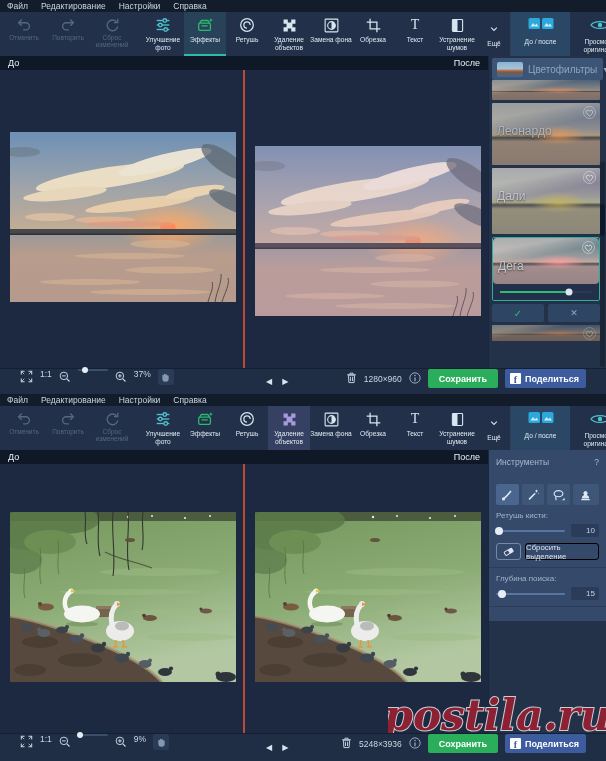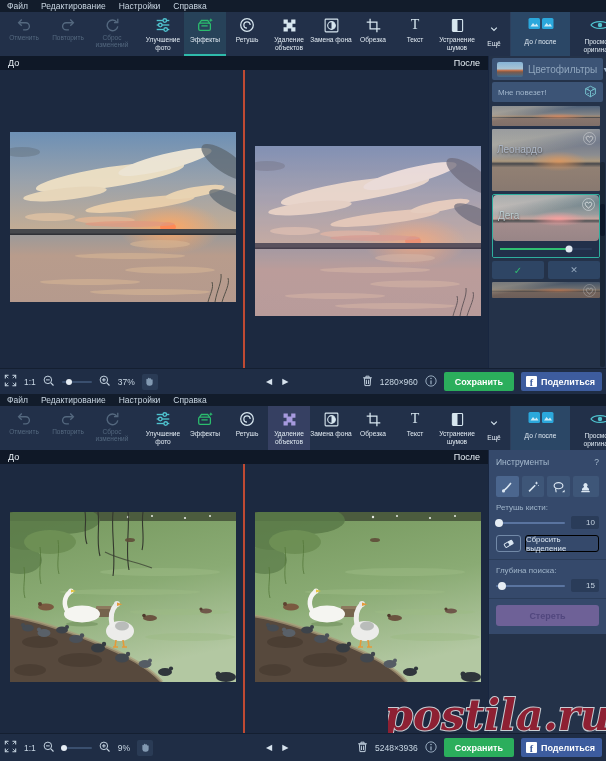--- a/index.html
+++ b/index.html
@@ -46,59 +46,59 @@
 
 .panel{width:118px;background:#243249;border-left:1px solid #182640;position:relative;overflow:hidden;flex:none}
 .pd-row{margin:2px 3px 0;height:22px;background:#3c5476;border-radius:2px;display:flex;align-items:center;gap:5px;padding:0 5px}
 .pd-thumb{width:26px;height:15px;border-radius:2px;flex:none;background:linear-gradient(180deg,#86b4d6 0%,#a8c4d4 45%,#c06a42 58%,#7c5a4a 66%,#3e6b90 100%)}
 .pd-label{font-size:10px;color:#8fa5bd;white-space:nowrap}
 .caret{margin-left:auto;color:#9db2c8;font-size:7px}
 .lucky{margin:2px 3px 4px;height:20px;background:#3c5476;border-radius:2px;display:flex;align-items:center;justify-content:space-between;padding:0 6px}
 .lucky span{font-size:8px;color:#9fb4ca}
 .flist{margin:0 6px 0 3px;position:relative}
 .fitem{position:relative;border-radius:1px;margin-bottom:3px;overflow:hidden}
-.fname{position:absolute;top:15px;left:5px;font-size:10px;color:#b9c6d4;text-shadow:0 1px 2px rgba(0,0,0,.6)}
+.fname{position:absolute;top:21px;left:5px;font-size:12px;color:#b9c6d4;text-shadow:0 1px 2px rgba(0,0,0,.6)}
 .fheart{position:absolute;top:3px;right:4px;width:13px;height:13px;border:1px solid rgba(255,255,255,.4);border-radius:50%;display:flex;align-items:center;justify-content:center}
 .sunset-mini{background:radial-gradient(ellipse 40% 25% at 62% 52%, rgba(255,160,110,.8), transparent 65%),linear-gradient(170deg, rgba(240,225,200,.5) 20%, transparent 40%),linear-gradient(180deg,#5d7390 0%,#97999c 42%,#bfa58d 52%,#4e4f52 56%,#a08a7f 62%,#96837c 100%)}
 .fitem.partial{height:20px}
 .f-leo{height:62px;filter:hue-rotate(8deg) brightness(.92)}
 .f-dali{height:66px;filter:hue-rotate(35deg) saturate(.85)}
 .fsel{border:1px solid #2fae9e;border-radius:2px;margin-bottom:3px;overflow:hidden}
 .f-dega{height:46px;position:relative;filter:hue-rotate(-25deg) saturate(.78) brightness(1.02)}
 .sl-row{height:16px;display:flex;align-items:center;padding:0 7px;background:#22304a}
 .sl-track{flex:1;height:2px;background:#2a3b58;position:relative;border-radius:1px}
 .sl-fill{position:absolute;left:0;top:0;height:2px;width:75%;background:#2fbe71}
 .sl-handle{position:absolute;left:75%;top:50%;transform:translate(-50%,-50%);width:7px;height:7px;border-radius:50%;background:#dfe8f0}
 .confirm{display:flex;gap:4px;margin:3px 0}
 .cbtn{flex:1;height:18px;background:#2e4564;border-radius:2px;display:flex;align-items:center;justify-content:center;font-size:10px}
 .cbtn.ok{color:#2fbe71}
 .cbtn.no{color:#93a7bc;font-size:9px}
 .f-dela{height:16px;filter:brightness(.72)}
 .scroll{position:absolute;right:1px;top:106px;bottom:1px;width:5px;background:#1a2636;border-radius:2px}
 .sthumb{position:absolute;top:42px;height:32px;left:0;right:0;background:#0e1829;border-radius:2px}
 
 .p2-section{background:#35496b;padding:5px 7px 8px}
-.p2-head{display:flex;justify-content:space-between;align-items:center;height:13px;margin-bottom:8px}
+.p2-head{display:flex;justify-content:space-between;align-items:center;height:13px;margin-bottom:16px}
 .p2-head span{font-size:8.5px;color:#a6bace}
 .toolrow{display:flex;gap:3px;margin-bottom:6px}
 .tbtn{width:26px;height:21px;background:#3e5678;border-radius:2px;display:flex;align-items:center;justify-content:center;position:relative}
 .tbtn.sel{background:#4b668e}
 .tbtn.stamp{margin-left:auto;width:30px}
 .lab{font-size:8px;color:#9fb4c9;margin:2px 0 4px}
 .sliderrow{display:flex;align-items:center;gap:6px;margin-bottom:6px}
 .track2{flex:1;height:2px;background:#5a74a0;border-radius:1px;position:relative}
 .knob{position:absolute;top:50%;transform:translate(-50%,-50%);width:8px;height:8px;background:#e6edf4;border-radius:50%}
 .valbox{width:28px;height:13px;background:#2a3c59;border-radius:2px;color:#c4d2e0;font-size:8px;display:flex;align-items:center;justify-content:flex-end;padding-right:4px;flex:none}
 .resetrow{display:flex;gap:4px;margin:0 0 7px}
 .sqbtn{width:25px;height:17px;border:1px solid #7289a8;border-radius:3px;display:flex;align-items:center;justify-content:center;flex:none}
 .wbtn{flex:1;height:17px;border:1px solid #000000;border-radius:3px;font-size:7.8px;color:#dce7f1;display:flex;align-items:center;justify-content:center}
 .hr{height:1px;background:#2b3d5a;margin:0 -7px 6px}
 .erase{height:21px;border-radius:3px;background:#6e6197;color:#51477e;font-size:9px;font-weight:bold;display:flex;align-items:center;justify-content:center;margin-top:2px}
 
-.statusbar{background:#1f2d45;border-top:1px solid #141f31;display:flex;align-items:center;padding:0 4px;gap:7px;flex:none;position:relative;z-index:2}
+.statusbar{background:#1f2d45;border-top:1px solid #141f31;display:flex;align-items:flex-start;padding:0 20px;gap:7px;flex:none;position:relative;z-index:2}
 #w1 .statusbar{height:26px}
 #w2 .statusbar{height:28px}
 .sb-txt{font-size:8.5px;color:#c9d7e4}
 .zslider{width:30px;height:2px;background:#3a4f6e;position:relative;border-radius:1px}
 .zdot{position:absolute;top:50%;transform:translate(-50%,-50%);width:6px;height:6px;border-radius:50%;background:#e6edf4}
 .handbg{width:16px;height:16px;background:#2a3b55;border-radius:2px;display:flex;align-items:center;justify-content:center}
 .navarrows{position:absolute;left:266px;top:0;bottom:0;display:flex;align-items:center;gap:10px;color:#d7e3ee;font-size:8px}
 .sb-right{margin-left:auto;display:flex;align-items:center;gap:7px}
 .savebtn{height:19px;padding:0 11px;background:#2bae5c;border-radius:2px;color:#fff;font-size:9px;font-weight:bold;display:flex;align-items:center}
 .sharebtn{height:19px;padding:0 7px 0 5px;background:#3d5c9e;border-radius:2px;color:#fff;font-size:9px;font-weight:bold;display:flex;align-items:center;gap:4px}
@@ -377,37 +377,32 @@
         </svg>
         </div>
     </div>
 
     <div class="panel">
       <div class="pd-row">
         <span class="pd-thumb"></span>
         <span class="pd-label">Цветофильтры</span>
         <span class="caret">▼</span>
       </div>
-      <div class="lucky">
-        <span>Мне повезет!</span>
-        <span><svg width="13" height="13" viewBox="0 0 16 16">
-              <g stroke="#7fd4dc" fill="none" stroke-width="1">
-                <path d="M8,1.5 L14,4.5 L14,11 L8,14.5 L2,11 L2,4.5 z"></path>
-                <path d="M2,4.5 L8,7.5 L14,4.5 M8,7.5 V14.5"></path>
-              </g>
-              <circle cx="5" cy="5" r=".8" fill="#7fd4dc"></circle>
-              <circle cx="11" cy="5" r=".8" fill="#7fd4dc"></circle>
-              <circle cx="5" cy="10.5" r=".8" fill="#7fd4dc"></circle>
-              <circle cx="11" cy="10.5" r=".8" fill="#7fd4dc"></circle>
-            </svg></span>
-      </div>
       <div class="flist">
         <div class="fitem partial sunset-mini" style="filter:brightness(.85)"></div>
         <div class="fitem sunset-mini f-leo">
           <span class="fname">Леонардо</span>
+          <span class="fheart">
+              <svg width="9" height="8" viewBox="0 0 10 9">
+                <path d="M5,8 C1,5 .5,2.5 2.2,1.6 C3.4,1 4.6,1.6 5,2.6 C5.4,1.6 6.6,1 7.8,1.6 C9.5,2.5 9,5 5,8 Z" fill="none" stroke="rgba(255,255,255,.85)" stroke-width=".9"></path>
+              </svg>
+            </span>
+        </div>
+        <div class="fitem sunset-mini f-dali">
+          <span class="fname">Дали</span>
           <span class="fheart">
               <svg width="9" height="8" viewBox="0 0 10 9">
                 <path d="M5,8 C1,5 .5,2.5 2.2,1.6 C3.4,1 4.6,1.6 5,2.6 C5.4,1.6 6.6,1 7.8,1.6 C9.5,2.5 9,5 5,8 Z" fill="none" stroke="rgba(255,255,255,.85)" stroke-width=".9"></path>
               </svg>
             </span>
         </div>
         <div class="fsel">
           <div class="fitem sunset-mini f-dega" style="margin:0;border-radius:4px">
             <span class="fname">Дега</span>
             <span class="fheart">
@@ -949,21 +944,20 @@
         </div>
         <div class="hr"></div>
         <div class="lab">Глубина поиска:</div>
         <div class="sliderrow">
           <div class="track2">
               <div class="knob" style="left:8%"></div>
             </div>
           <div class="valbox">15</div>
         </div>
         <div class="hr"></div>
-        <div class="erase">Стереть</div>
       </div>
     </div>
   </div>
 
   <div class="watermark">
     <svg width="218" height="54" viewBox="0 0 218 54">
         <text x="109" y="40" text-anchor="middle" font-family="DejaVu Serif, serif" font-style="italic" font-weight="bold" font-size="42" fill="#8e2033" stroke="#c9ced3" stroke-width="2" paint-order="stroke">postila.ru</text>
       </svg>
   </div>
 

